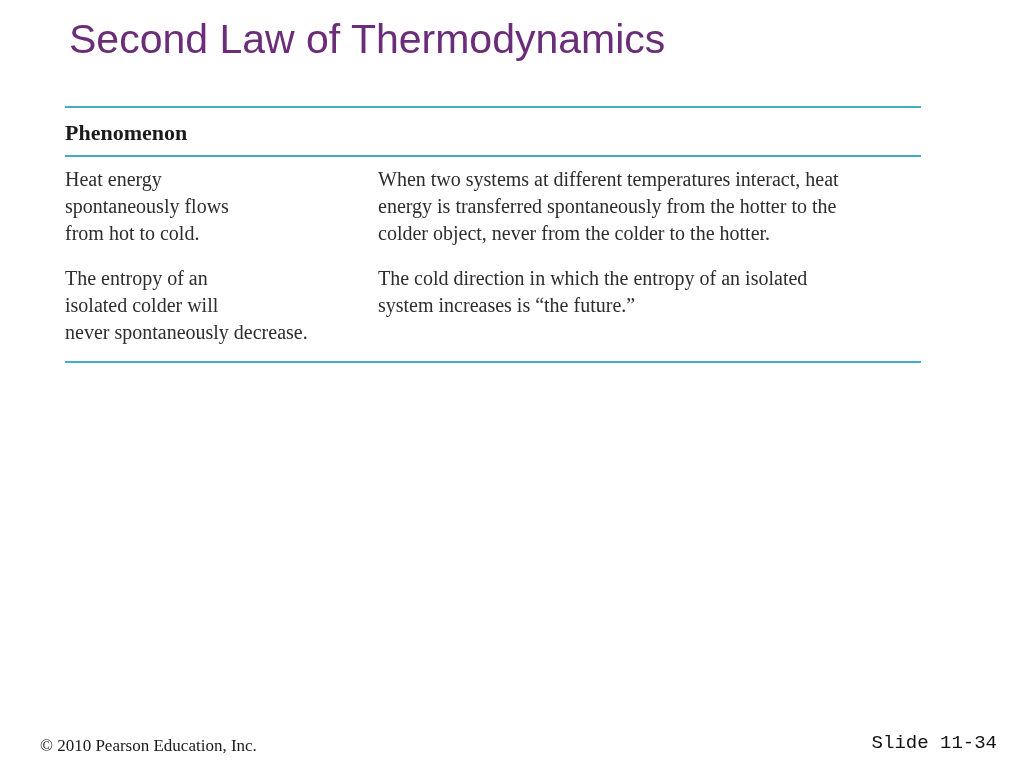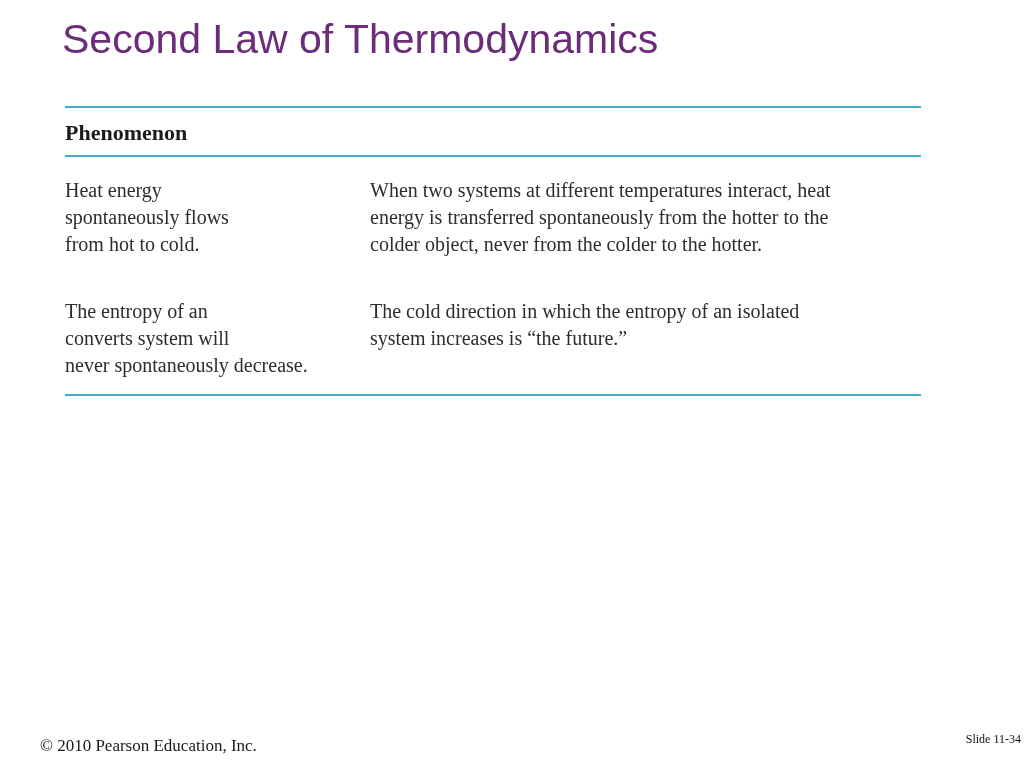--- a/index.html
+++ b/index.html
@@ -7,75 +7,75 @@
   body {
     background: #ffffff;
     font-family: "Liberation Serif", serif;
     position: relative;
     overflow: hidden;
   }
   .slide { position: absolute; inset: 0; background: #fff; }
 
   .slide-title {
     position: absolute;
-    left: 62px;
+    left: 69px;
     top: 16px;
     font-family: "Liberation Sans", sans-serif;
     font-weight: normal;
     font-size: 41px;
     letter-spacing: 0px;
     color: #6B2D79;
     white-space: nowrap;
   }
 
   .table {
     position: absolute;
     left: 65px;
     top: 106px;
     width: 856px;
   }
   .rule {
     height: 0;
     border-top: 2px solid #45ACC8;
     width: 100%;
   }
-  .trow { display: flex; }
+  .trow { display: flex; gap: 8px; }
   .cell-left  { width: 305px; flex: 0 0 305px; }
   .cell-right { flex: 1 1 auto; }
 
   .thead {
     padding: 12px 0 9px 0;
     font-weight: bold;
     font-size: 22px;
     color: #1c1b1c;
   }
-  .tbody-row { margin-top: 20px; }
+  .tbody-row { margin-top: 9px; }
   .tbody-row .cell {
     font-size: 20px;
     line-height: 27px;
     color: #2e2c2d;
     white-space: pre-line;
   }
   .rule-bottom { margin-top: 15px; }
 
   .copyright {
     position: absolute;
     left: 40px;
     top: 736px;
     font-family: "Liberation Serif", serif;
     font-size: 17px;
     color: #1a1a1a;
     white-space: nowrap;
   }
   .slide-number {
     position: absolute;
-    right: 3px;
+    right: 27px;
     top: 732px;
-    font-family: Liberation Serif, serif;
-    font-size: 12px;
+    font-family: Liberation Mono, monospace;
+    font-size: 19px;
     color: #111111;
     white-space: nowrap;
   }
 </style>
 </head>
 <body>
 
 <div class="slide">
 
   <h1 class="slide-title">Second Law of Thermodynamics</h1>
@@ -98,21 +98,21 @@
 energy is transferred spontaneously from the hotter to the
 colder object, never from the colder to the hotter.</div>
     </div>
 
     <div class="trow tbody-row">
     </div>
 
 
     <div class="trow tbody-row">
       <div class="cell cell-left">The entropy of an
-converts system will
+isolated colder will
 never spontaneously decrease.</div>
       <div class="cell cell-right">The cold direction in which the entropy of an isolated
 system increases is “the future.”</div>
     </div>
 
     <div class="rule rule-bottom"></div>
 
   </div>
 
   <div class="copyright">© 2010 Pearson Education, Inc.</div>

